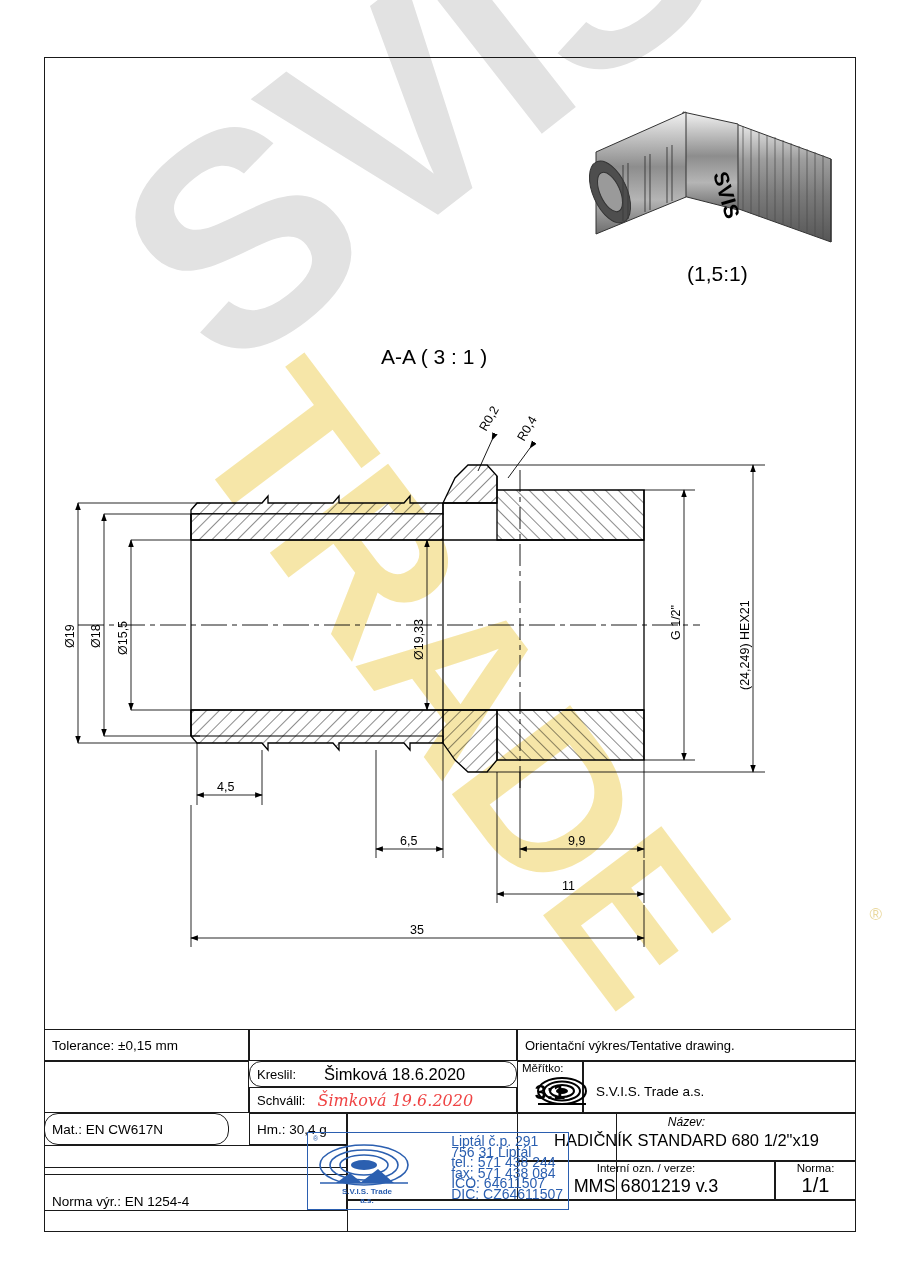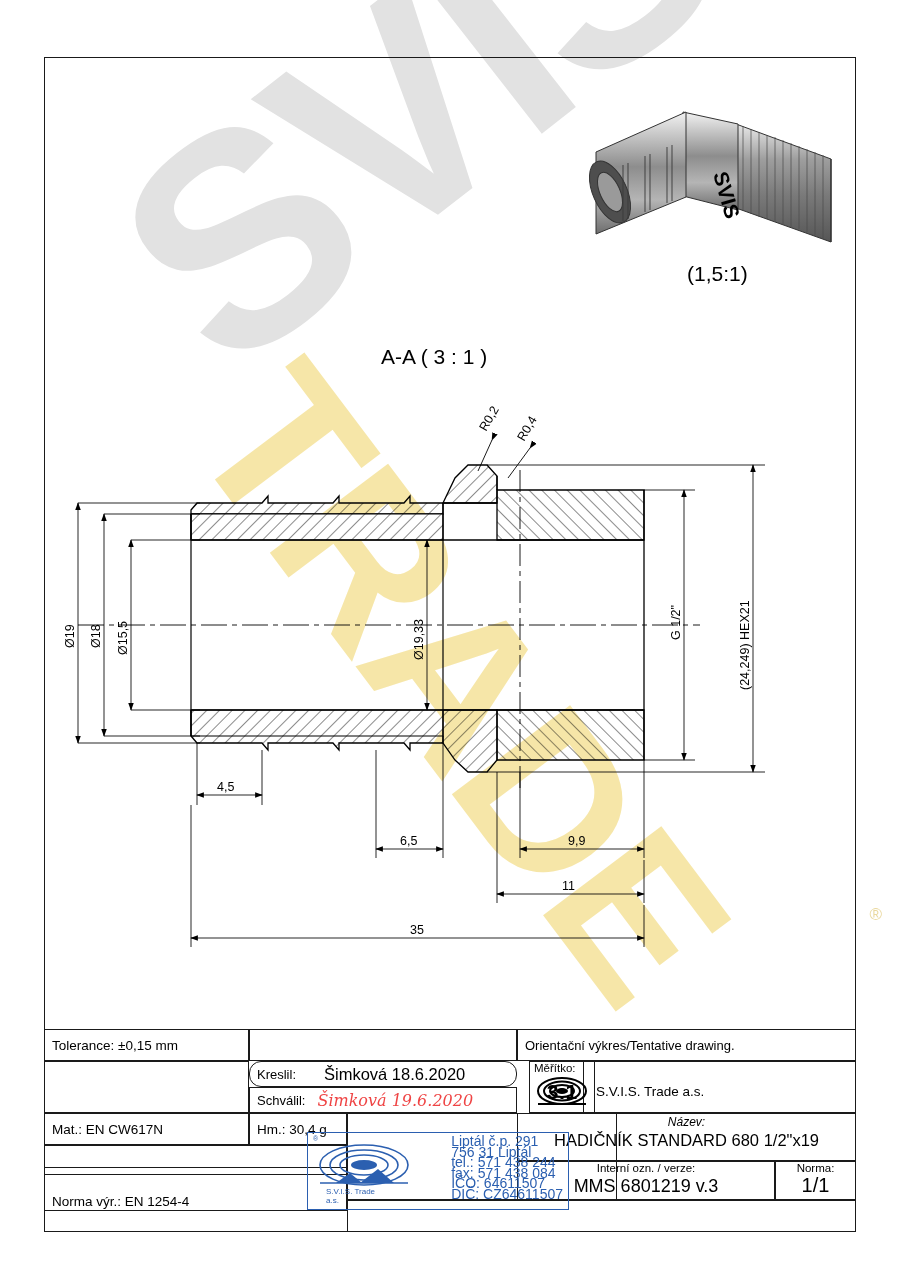--- a/index.html
+++ b/index.html
@@ -31,21 +31,21 @@
 
   
   svg.draw{position:absolute;left:0;top:0;width:900px;height:1288px;pointer-events:none;}
 
   .dimtxt{font-size:12.5px;font-family:"Liberation Sans",sans-serif;fill:#000;}
   .lbltxt{font-size:21px;font-family:"Liberation Sans",sans-serif;fill:#000;}
 
   
   .stamp{position:absolute;left:307px;top:1132px;width:262px;height:78px;border:1.4px solid #2b5fb0;box-sizing:border-box;}
   .stamp .txt{position:absolute;right:5px;top:3px;font-size:14px;line-height:10.6px;color:#2b5fb0;text-align:left;}
-  .stamp .name{position:absolute;left:18px;bottom:4px;font-size:8px;color:#2b5fb0;font-weight:400;text-align:left;width:82px;}
+  .stamp .name{position:absolute;left:18px;bottom:4px;font-size:8px;color:#2b5fb0;font-weight:700;text-align:center;width:82px;}
 
   
   .logo{position:absolute;left:536px;top:1069px;width:280px;height:44px;display:flex;align-items:center;gap:8px;}
   .logo .tl{font-size:13.5px;}
 </style>
 </head>
 <body>
 
 <div class="wm wm-svis">
   <span>SVIS</span>
@@ -248,28 +248,28 @@
 
   <div style="left:205px;top:32px;width:268px;height:26px;border-radius:12px;" class="cell">
     <span class="lbl">Kreslil:</span>
     <span class="big" style="margin-left:28px;">Šimková 18.6.2020</span>
   </div>
   <div style="left:205px;top:58px;width:268px;height:26px;" class="cell">
     <span class="lbl">Schválil:</span>
     <span class="hand" style="margin-left:12px;">Šimková 19.6.2020</span>
   </div>
 
-  <div style="left:473px;top:32px;width:66px;height:52px;margin-left:12px;">
+  <div style="left:473px;top:32px;width:66px;height:52px;">
     <div style="position:absolute;left:0;top:0;width:100%;border:none;font-size:11.5px;padding-left:4px;">Měřítko:</div>
     <div style="position:absolute;left:0;top:18px;width:100%;border:none;text-align:center;font-size:21px;font-weight:700;">3:1</div>
   </div>
 
   <div style="left:539px;top:32px;width:273px;height:52px;"></div>
 
-  <div class="cell" style="left:0;top:84px;width:205px;height:32px;">Mat.: EN CW617N</div>
+  <div class="cell" style="left:0;top:84px;width:185px;height:32px;border-radius:14px;">Mat.: EN CW617N</div>
   <div class="cell" style="left:205px;top:84px;width:98px;height:32px;">Hm.: 30,4 g</div>
   <div style="left:303px;top:84px;width:270px;height:87px;"></div>
 
   <div style="left:473px;top:84px;width:339px;height:48px;border-left:1px solid #1a1a1a;">
     <div style="position:absolute;left:0;top:1px;width:100%;border:none;text-align:center;font-size:12px;font-style:italic;">Název:</div>
     <div style="position:absolute;left:0;top:17px;width:100%;border:none;text-align:center;font-size:16.5px;">HADIČNÍK STANDARD 680 1/2"x19</div>
   </div>
 
   <div style="left:473px;top:132px;width:258px;height:39px;border-left:1px solid #1a1a1a;">
     <div style="position:absolute;left:0;top:0;width:100%;border:none;text-align:center;font-size:11.5px;">Interní ozn. / verze:</div>

